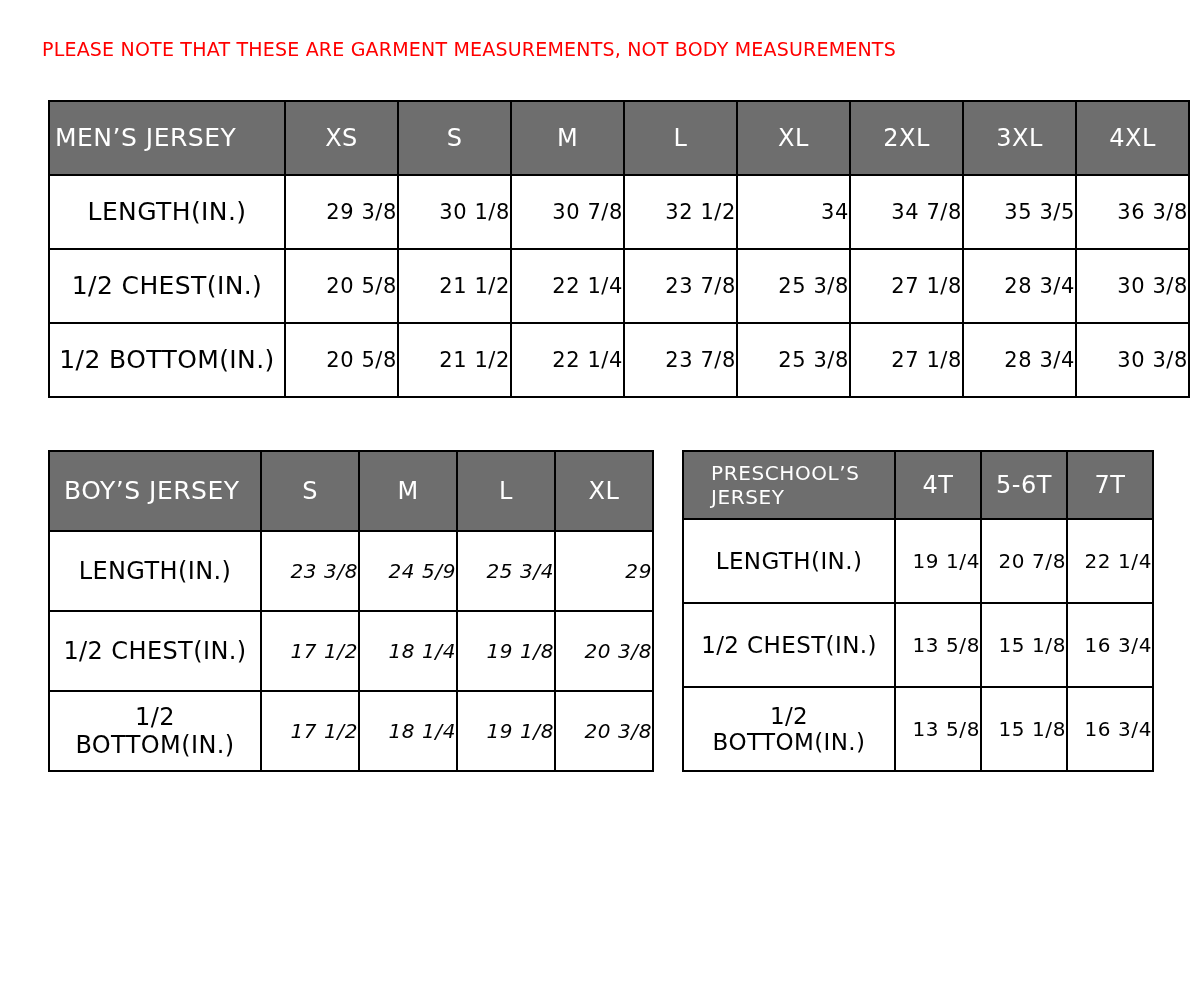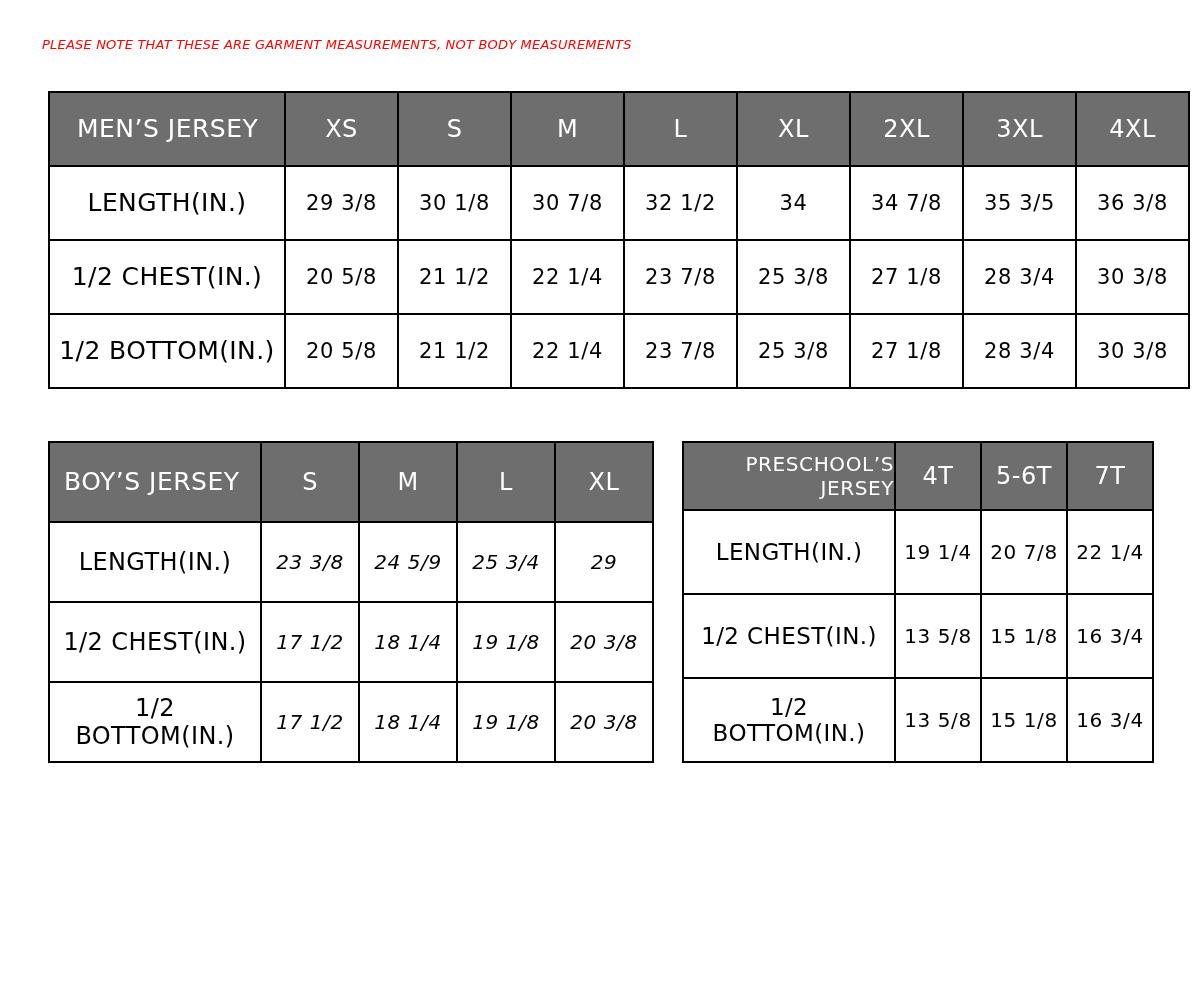--- a/index.html
+++ b/index.html
@@ -25,26 +25,25 @@
   .title {
     font-size: 50px;
     font-weight: 700;
     letter-spacing: 0.5px;
     line-height: 1.1;
     margin: 8px 0 0 20px;
     white-space: nowrap;
   }
   .note-top {
     color: #ff0000;
-    font-size: 13px;
+    font-size: 19px;
     line-height: 1.45;
     margin: 14px 0 12px 14px;
     max-width: 860px;
     letter-spacing: 0.2px;
-    font-style: italic;
   }
 
   table {
     border-collapse: collapse;
     table-layout: fixed;
   }
   td, th {
     border: 2px solid #000000;
     text-align: center;
     vertical-align: middle;
@@ -59,50 +58,51 @@
     letter-spacing: 0.5px;
   }
   .rowlabel {
     font-size: 25px;
     letter-spacing: 0.4px;
     padding: 0 6px;
   }
   .cell {
     font-size: 21px;
     letter-spacing: 0.6px;
+    text-align: right;
   }
 
   
   #men-table {
     margin: 36px 0 0 20px;
     width: 1133px;
   }
   #men-table tr { height: 74px; }
   #men-table .hdr tr { height: 74px; }
   #men-table .col-label { width: 236px; }
   #men-table .col-size  { width: 113px; }
-  #men-table .hdr .col-label { font-size: 25px; text-align: left; padding-left: 27px; }
+  #men-table .hdr .col-label { font-size: 25px; text-align: left; padding-left: 5px; }
 
   
   .lower {
     display: flex;
     gap: 28px;
     margin: 52px 0 0 20px;
   }
   #boy-table { width: 605px; }
   #boy-table tr { height: 80px; }
   #boy-table .col-label { width: 212px; }
   #boy-table .col-size  { width: 98px; }
   #boy-table .hdr .col-label { font-size: 25px; text-align: left; padding-left: 14px; }
 
   #pre-table { width: 470px; }
   #pre-table tr { height: 68px; }
   #pre-table .col-label { width: 212px; }
   #pre-table .col-size  { width: 86px; }
-  #pre-table .hdr .col-label { font-size: 20px; text-align: right; padding-left: 27px; letter-spacing: 0.6px; }
+  #pre-table .hdr .col-label { font-size: 20px; text-align: left; padding-left: 27px; letter-spacing: 0.6px; }
   #pre-table .rowlabel { font-size: 23px; }
   #pre-table .cell { font-size: 20px; }
   #boy-table .rowlabel { font-size: 24px; }
   #boy-table .cell { font-size: 20px; font-style: italic; }
 
   .note-bottom {
     color: #ff0000;
     font-size: 20px;
     line-height: 1.85;
     margin: 30px 0 0 36px;

